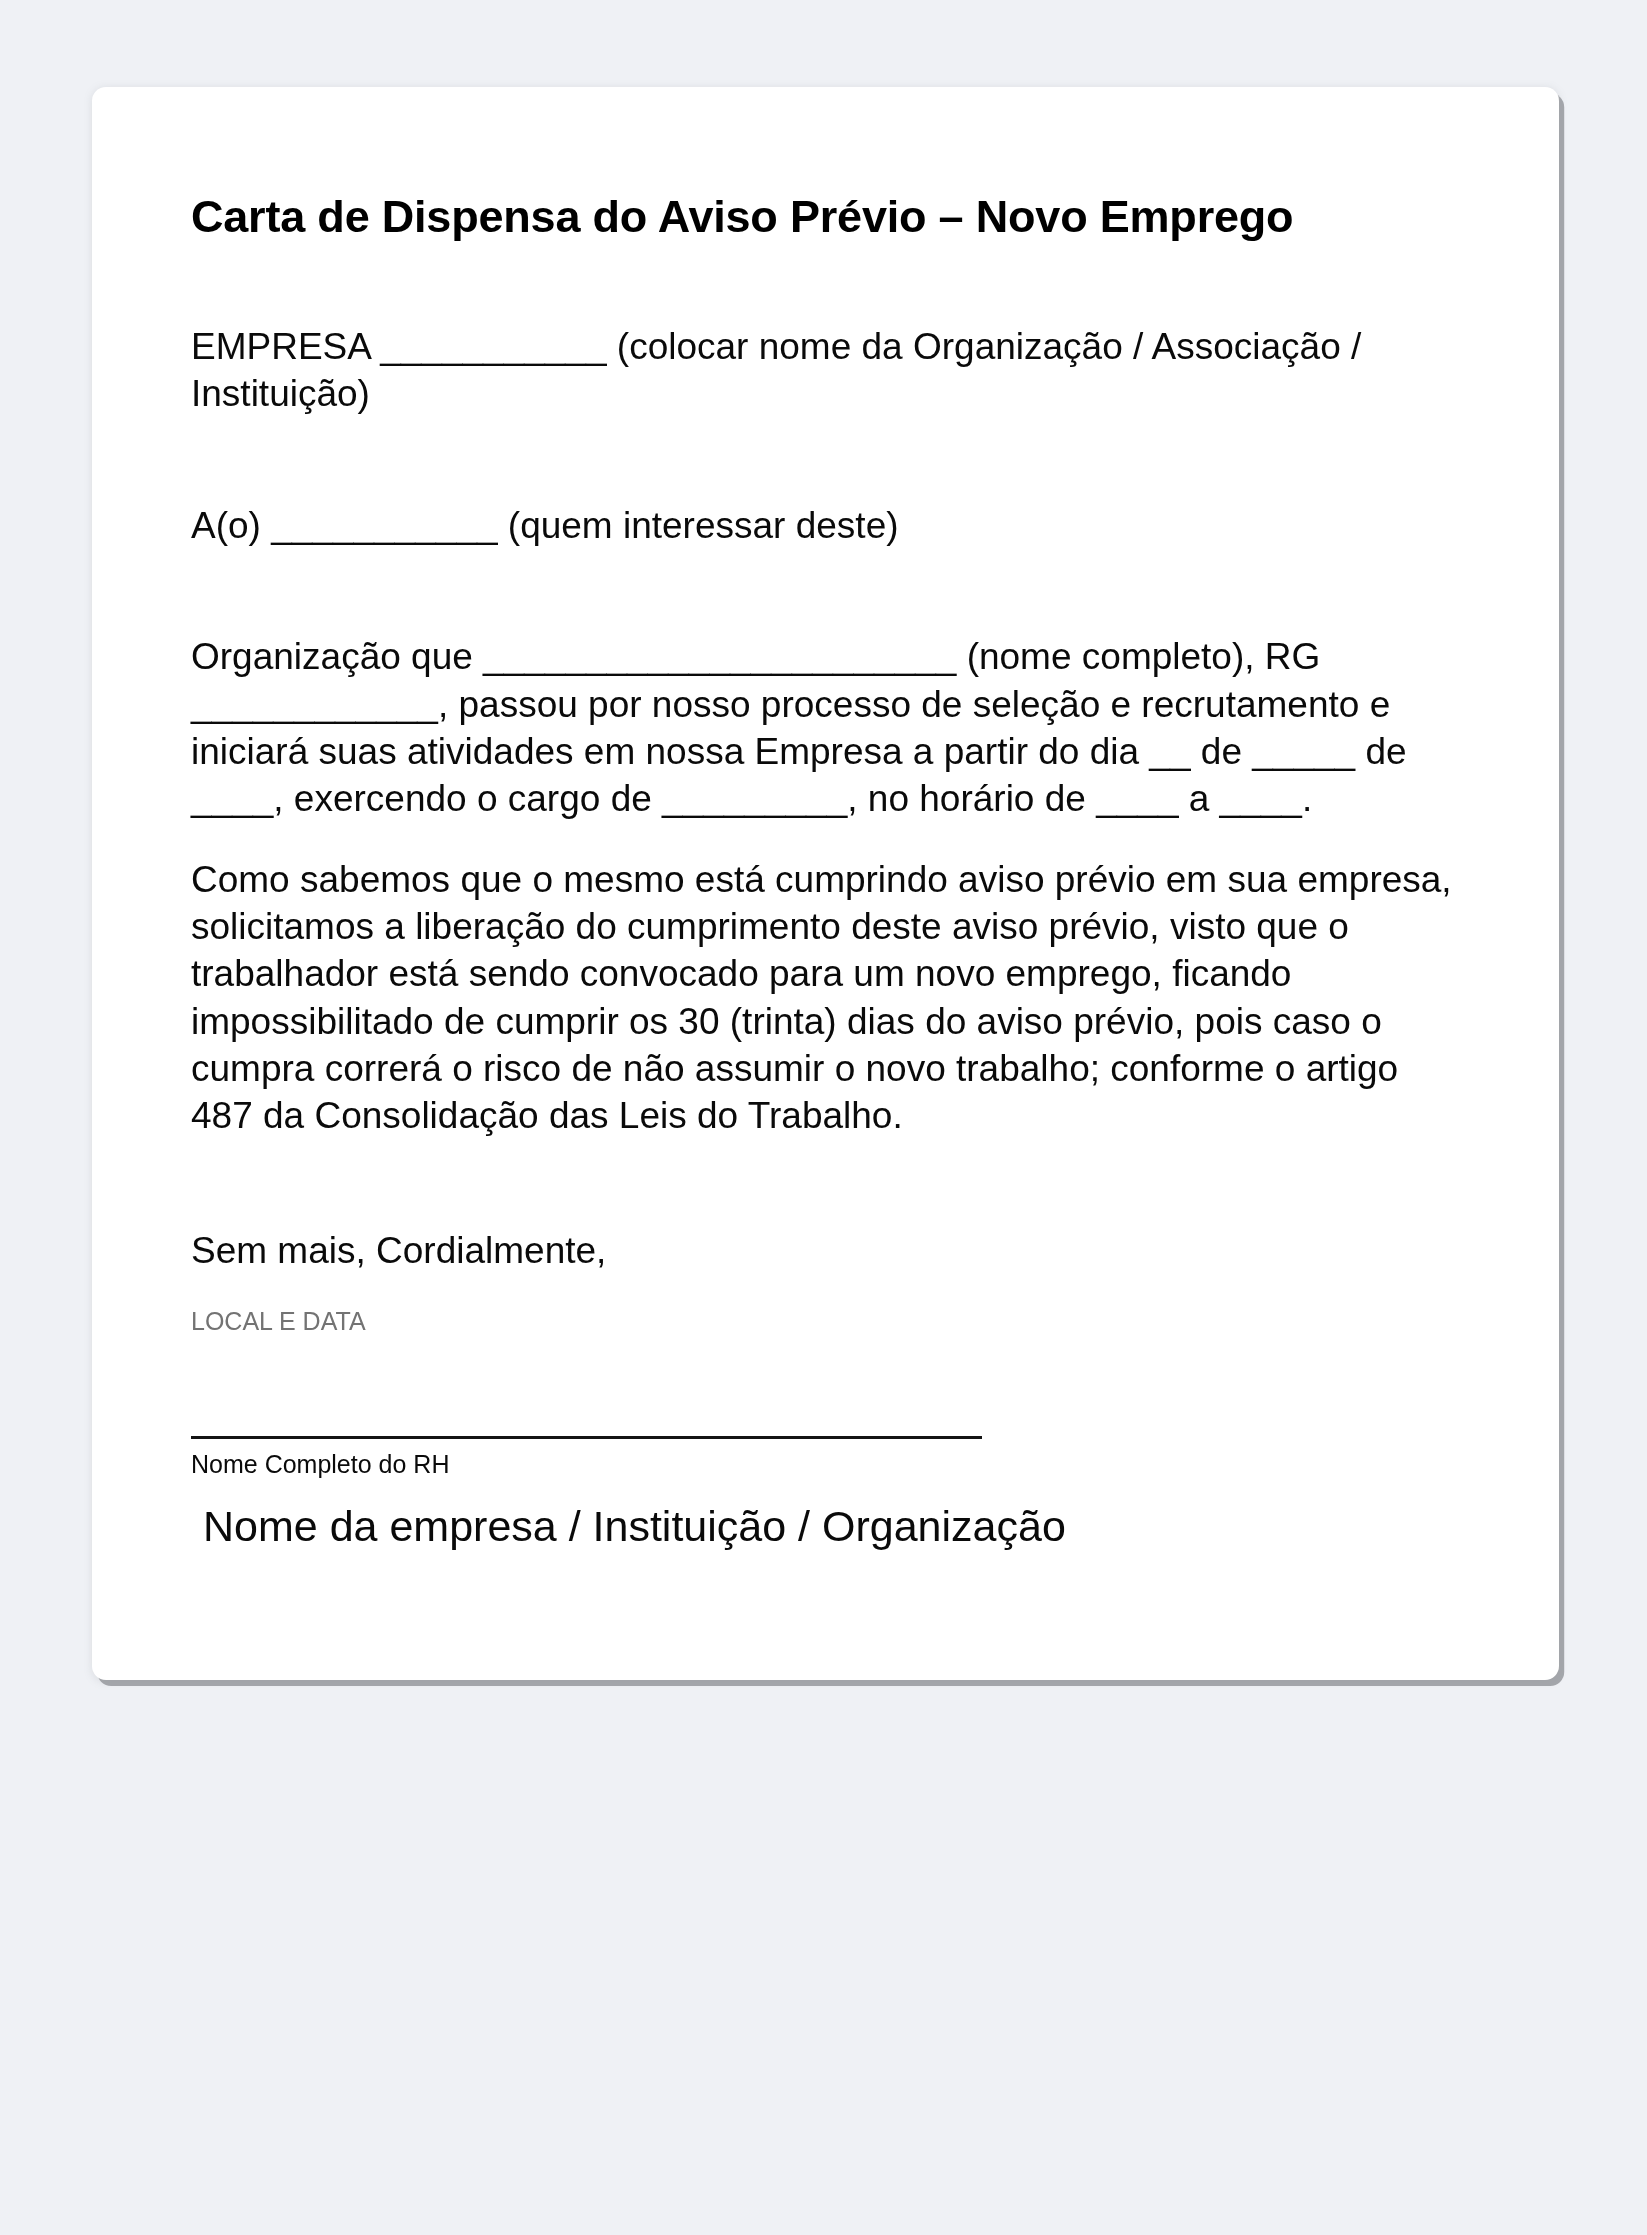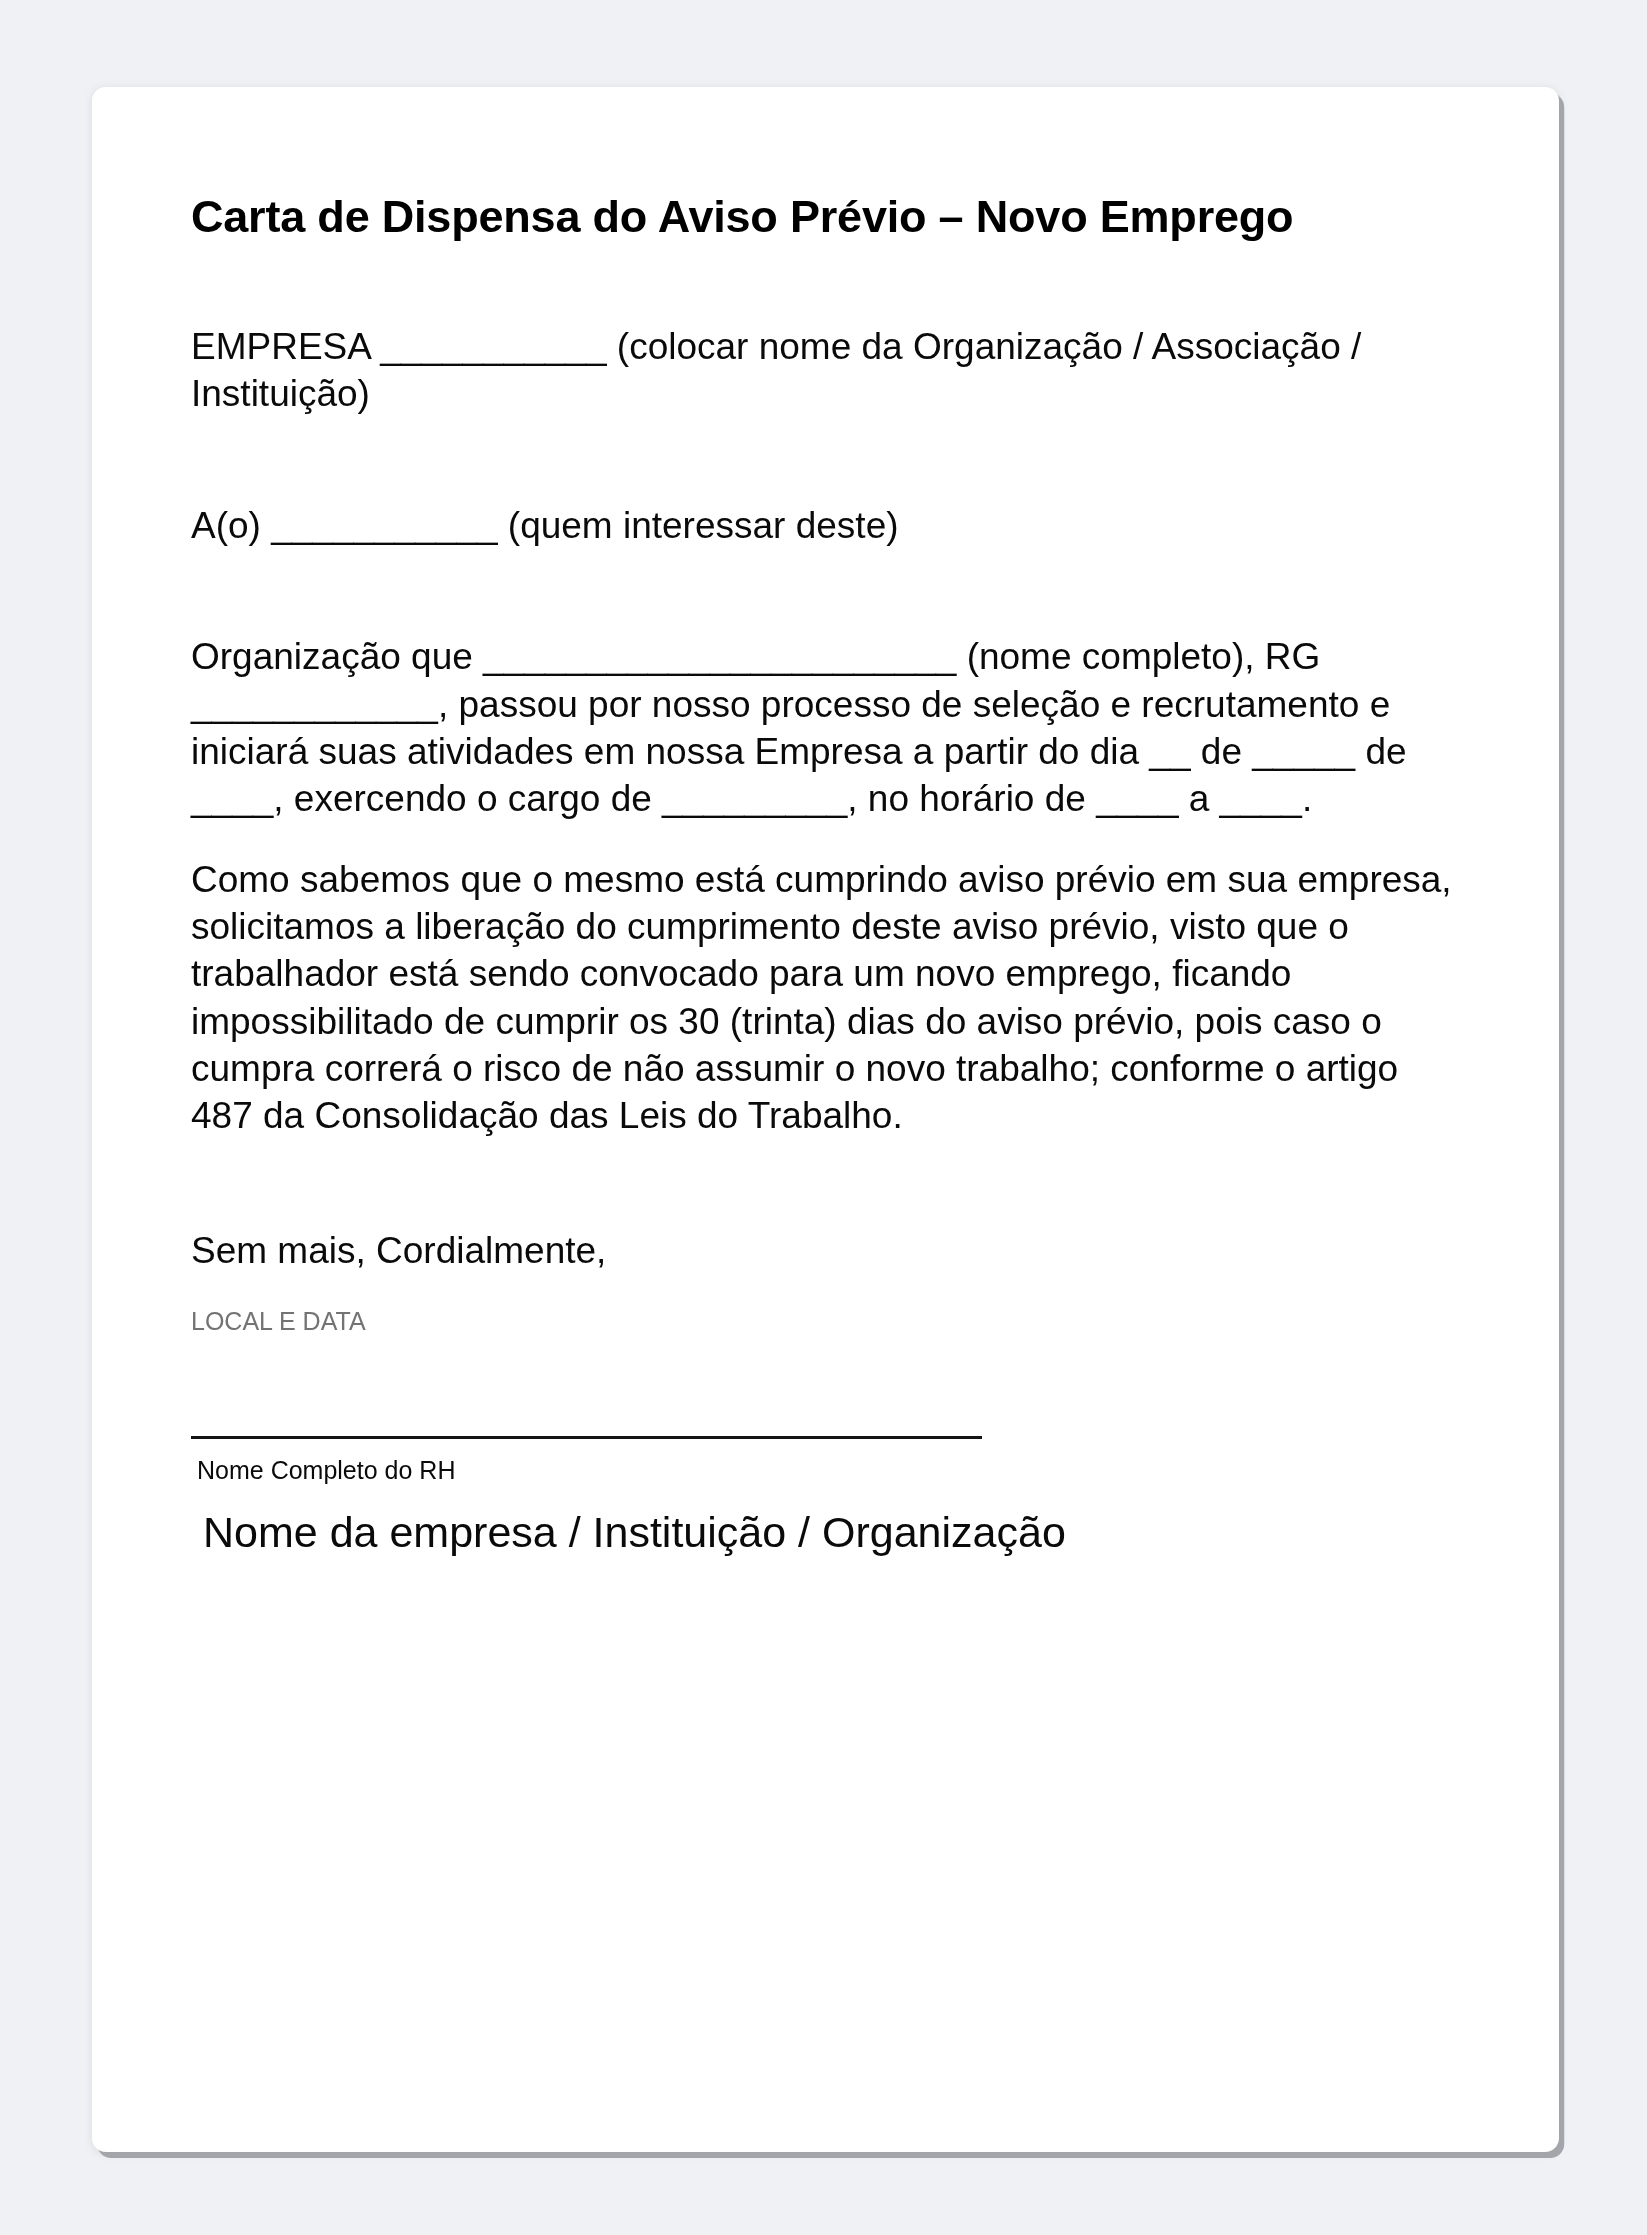--- a/index.html
+++ b/index.html
@@ -14,21 +14,21 @@
     font-family: "Liberation Sans", "DejaVu Sans", sans-serif;
     -webkit-font-smoothing: antialiased;
     overflow: hidden;
   }
 
   .page-wrap {
     position: absolute;
     left: 92px;
     top: 87px;
     width: 1467px;
-    height: 2065px;
+    height: 1593px;
   }
 
   .document-page {
     position: relative;
     width: 100%;
     height: 100%;
     background: #ffffff;
     border-radius: 14px;
     box-shadow: 5.2px 6.1px 0 0 rgba(150,153,158,0.85),
                 0 1.7px 8.7px rgba(120,125,135,0.18);
@@ -81,21 +81,21 @@
     width: 791px;
     height: 0;
     border-top: 3.5px solid #141414;
     margin: 0;
   }
 
   .sig-name {
     font-size: 25px;
     line-height: 1.35;
     color: #0a0a0a;
-    margin: 6px;
+    margin: 0;
     padding-top: 6.1px;
   }
 
   .sig-org {
     font-size: 43px;
     line-height: 1.3;
     color: #0a0a0a;
     margin: 12px;
     padding-top: 5.2px;
   }

